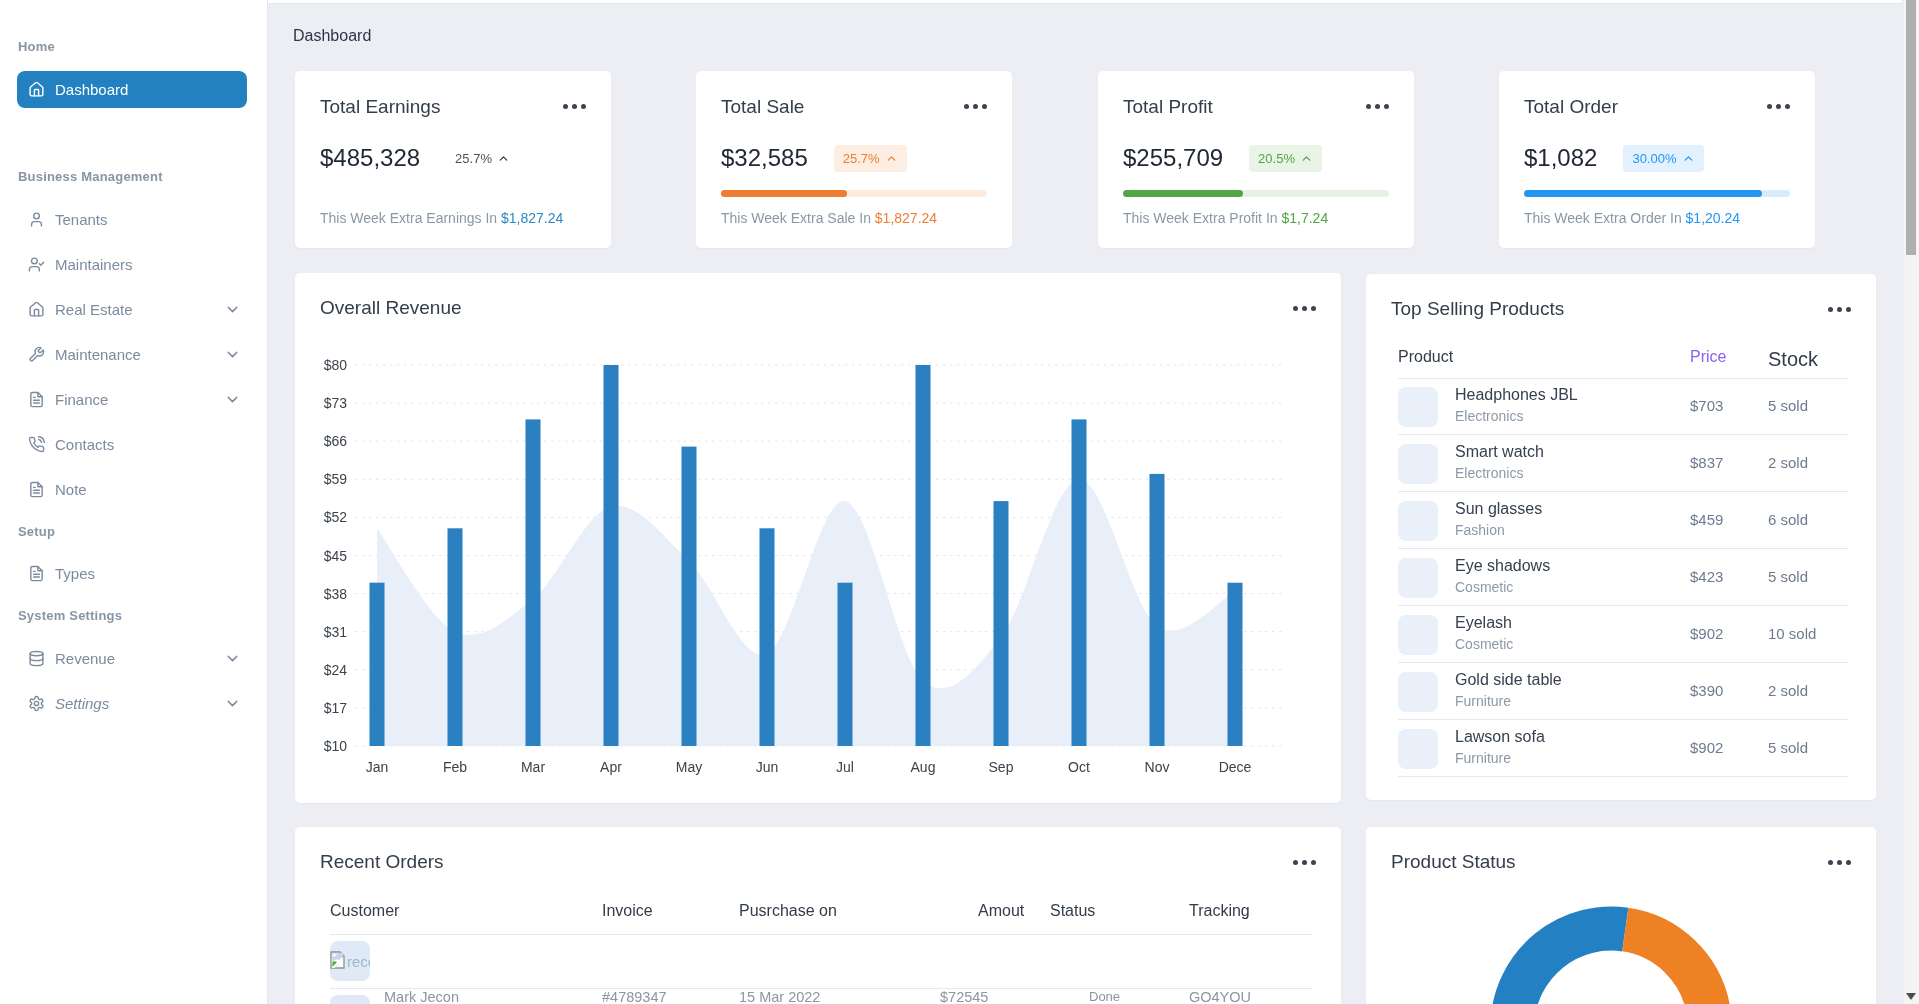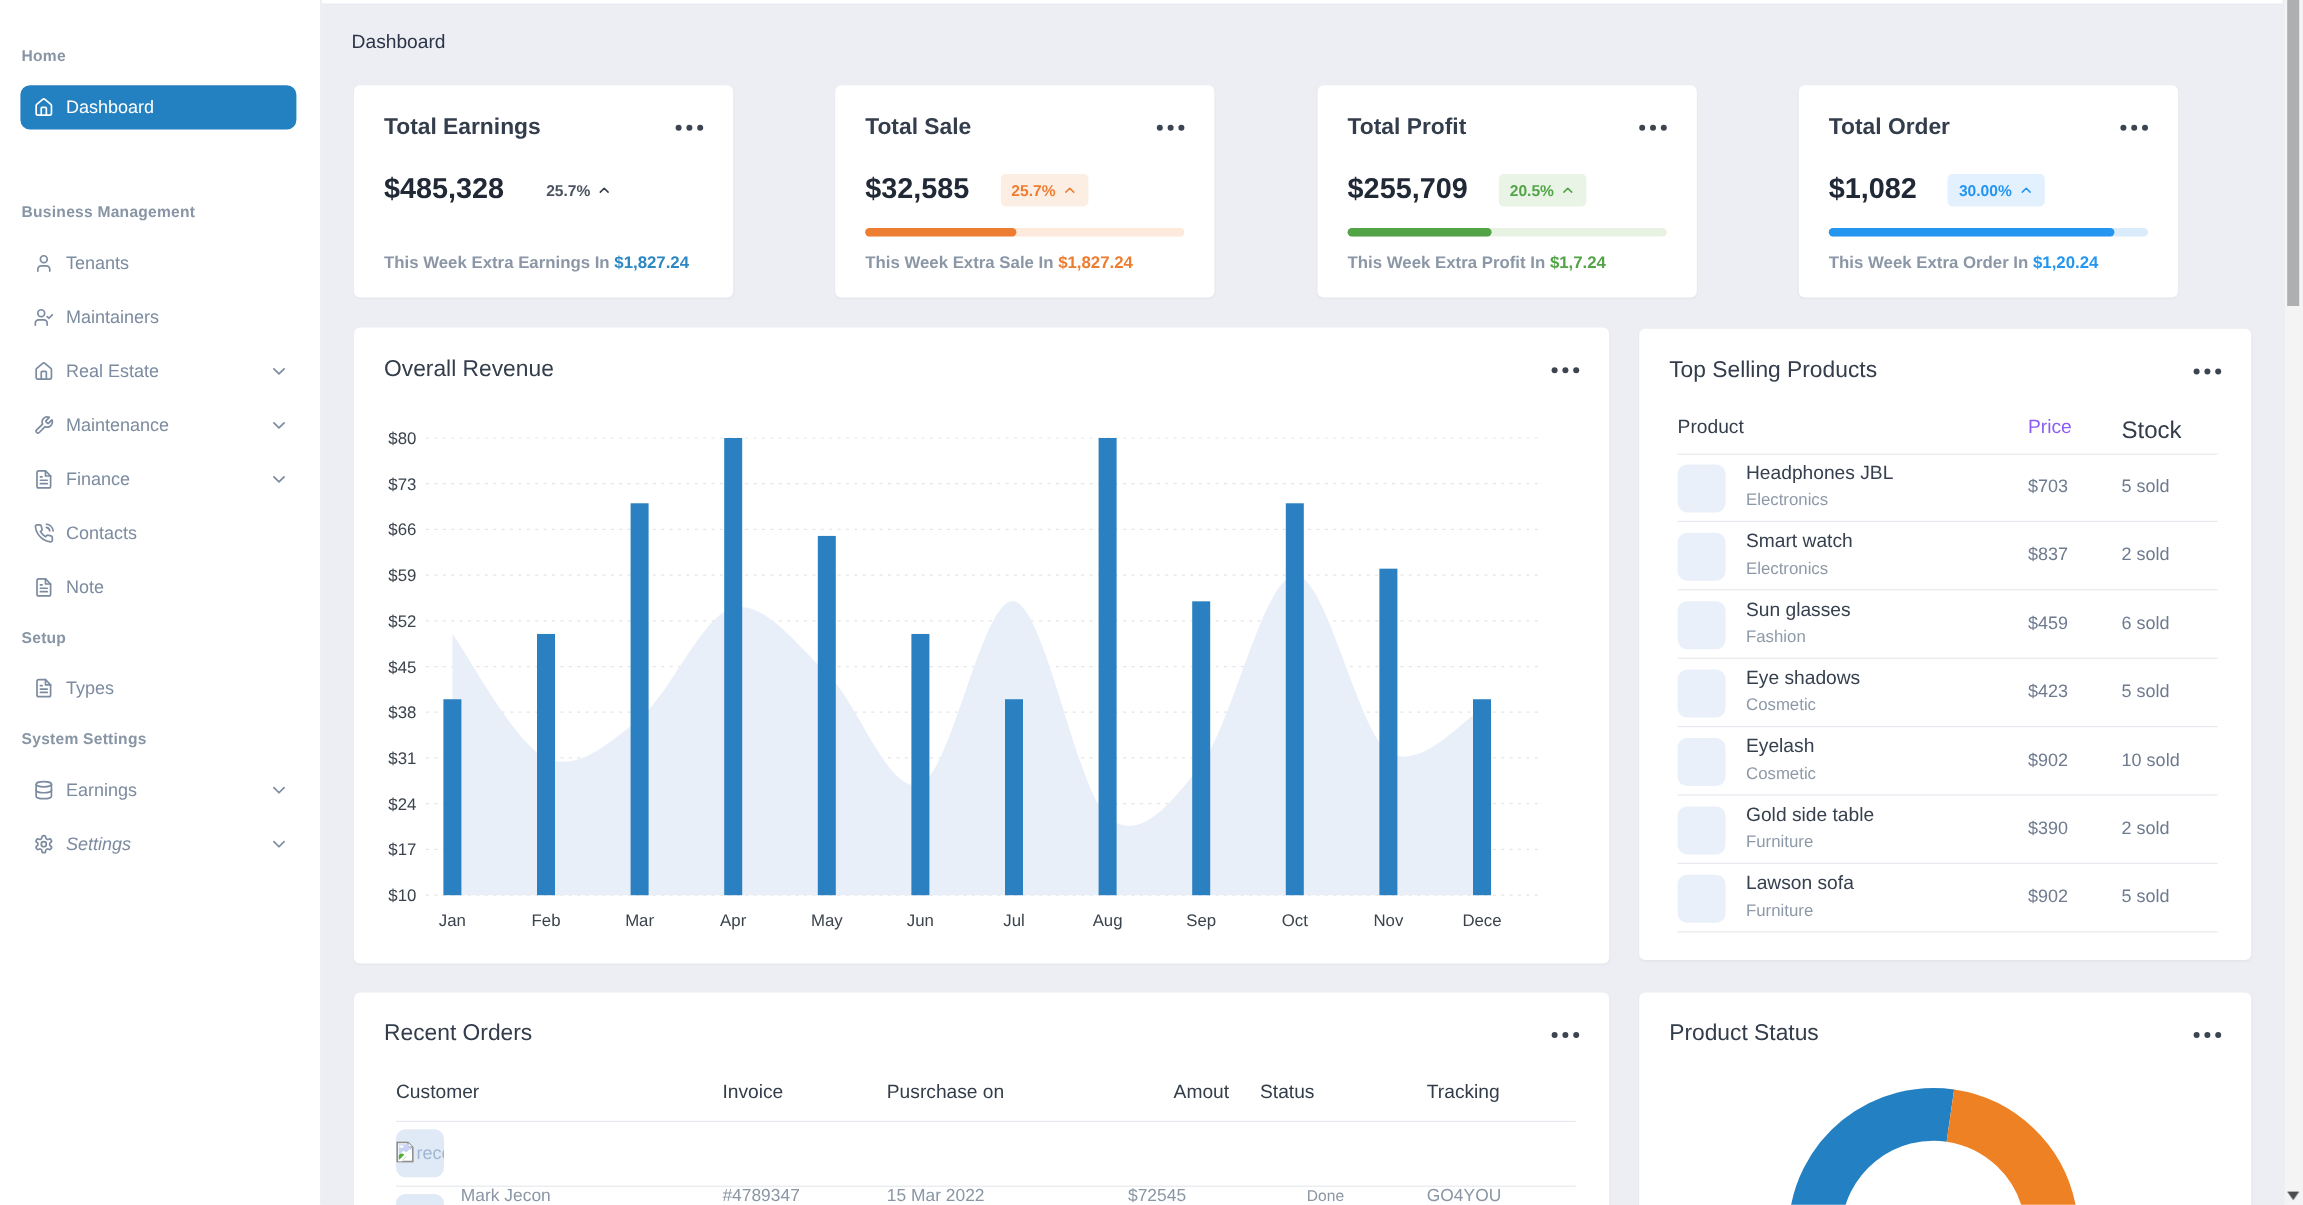--- a/index.html
+++ b/index.html
@@ -6,21 +6,21 @@
 html,body { width:1919px; height:1004px; overflow:hidden; font-family:"Liberation Sans", sans-serif; background:#edeef3; }
 .sidebar { position:fixed; left:0; top:0; width:268px; height:1004px; background:#fff; border-right:1px solid #e3e5ea; z-index:5; }
 .slabel { position:absolute; left:18px; font-size:13px; font-weight:bold; color:#8795a5; letter-spacing:.2px; }
 .sitem { position:absolute; left:17px; width:230px; height:37px; border-radius:8px; color:#7c8b9f; font-size:15px; display:flex; align-items:center; }
 .sitem svg { position:absolute; left:11px; width:17px; height:17px; }
 .sitem span.t { position:absolute; left:38px; }
 .sitem svg.chev { left:auto; right:6px; width:17px; height:17px; }
 .sitem.active { background:#2381c1; color:#fff; }
 .topstrip { position:absolute; left:268px; top:0; width:1634px; height:4px; background:#fff; border-bottom:1px solid #e3e7f0; }
 .pagetitle { position:absolute; left:293px; top:27px; font-size:16px; color:#2c3547; }
-.card { position:absolute; top:71px; width:316px; height:177px; background:#fff; border-radius:5px; box-shadow:0 1px 2px rgba(40,50,70,.04);font-weight:bold; }
+.card { position:absolute; top:71px; width:316px; height:177px; background:#fff; border-radius:5px; box-shadow:0 1px 2px rgba(40,50,70,.04); }
 .ctitle { position:absolute; left:25px; top:25px; font-size:19px; color:#333d4b; }
 .dots { position:absolute; right:26px; display:flex; gap:4px; }
 .dots i { width:5px; height:5px; border-radius:50%; background:#3c4450; }
 .cval { position:absolute; left:25px; top:73px; font-size:24px; color:#212936; display:flex; align-items:center; }
 .badge { margin-left:26px; font-size:13px; border-radius:4px; padding:6px 9px; display:flex; align-items:center; gap:5px; }
 .badge svg { width:13px; height:13px; }
 .pbar { position:absolute; left:25px; right:25px; top:119px; height:7px; border-radius:4px; }
 .pfill { height:7px; border-radius:4px; }
 .cfoot { position:absolute; left:25px; top:139px; font-size:14px; color:#8b97a6; }
 .panel { position:absolute; background:#fff; border-radius:5px; box-shadow:0 1px 2px rgba(40,50,70,.04); }
@@ -123,21 +123,21 @@
       </svg>
     <span class="t">Types</span>
   </div>
   <div class="slabel" style="top:608px;">System Settings</div>
   <div class="sitem" style="top:640px;">
     <svg viewBox="0 0 24 24" fill="none" stroke="currentColor" stroke-width="2" stroke-linecap="round" stroke-linejoin="round">
         <ellipse cx="12" cy="5" rx="9" ry="3"></ellipse>
         <path d="M21 12c0 1.66-4 3-9 3s-9-1.34-9-3"></path>
         <path d="M3 5v14c0 1.66 4 3 9 3s9-1.34 9-3V5"></path>
       </svg>
-    <span class="t">Earnings</span>
+    <span class="t">Revenue</span>
     <svg class="chev" viewBox="0 0 24 24" fill="none" stroke="currentColor" stroke-width="2" stroke-linecap="round" stroke-linejoin="round">
         <polyline points="6 9 12 15 18 9"></polyline>
       </svg>
   </div>
   <div class="sitem" style="top:685px;font-style:italic;">
     <svg viewBox="0 0 24 24" fill="none" stroke="currentColor" stroke-width="2" stroke-linecap="round" stroke-linejoin="round">
         <path d="M12.22 2h-.44a2 2 0 0 0-2 2v.18a2 2 0 0 1-1 1.73l-.43.25a2 2 0 0 1-2 0l-.15-.08a2 2 0 0 0-2.73.73l-.22.38a2 2 0 0 0 .73 2.73l.15.1a2 2 0 0 1 1 1.72v.51a2 2 0 0 1-1 1.74l-.15.09a2 2 0 0 0-.73 2.73l.22.38a2 2 0 0 0 2.73.73l.15-.08a2 2 0 0 1 2 0l.43.25a2 2 0 0 1 1 1.73V20a2 2 0 0 0 2 2h.44a2 2 0 0 0 2-2v-.18a2 2 0 0 1 1-1.73l.43-.25a2 2 0 0 1 2 0l.15.08a2 2 0 0 0 2.73-.73l.22-.39a2 2 0 0 0-.73-2.73l-.15-.08a2 2 0 0 1-1-1.74v-.5a2 2 0 0 1 1-1.74l.15-.09a2 2 0 0 0 .73-2.73l-.22-.38a2 2 0 0 0-2.73-.73l-.15.08a2 2 0 0 1-2 0l-.43-.25a2 2 0 0 1-1-1.73V4a2 2 0 0 0-2-2z"></path>
         <circle cx="12" cy="12" r="3"></circle>
       </svg>
     <span class="t">Settings</span>

